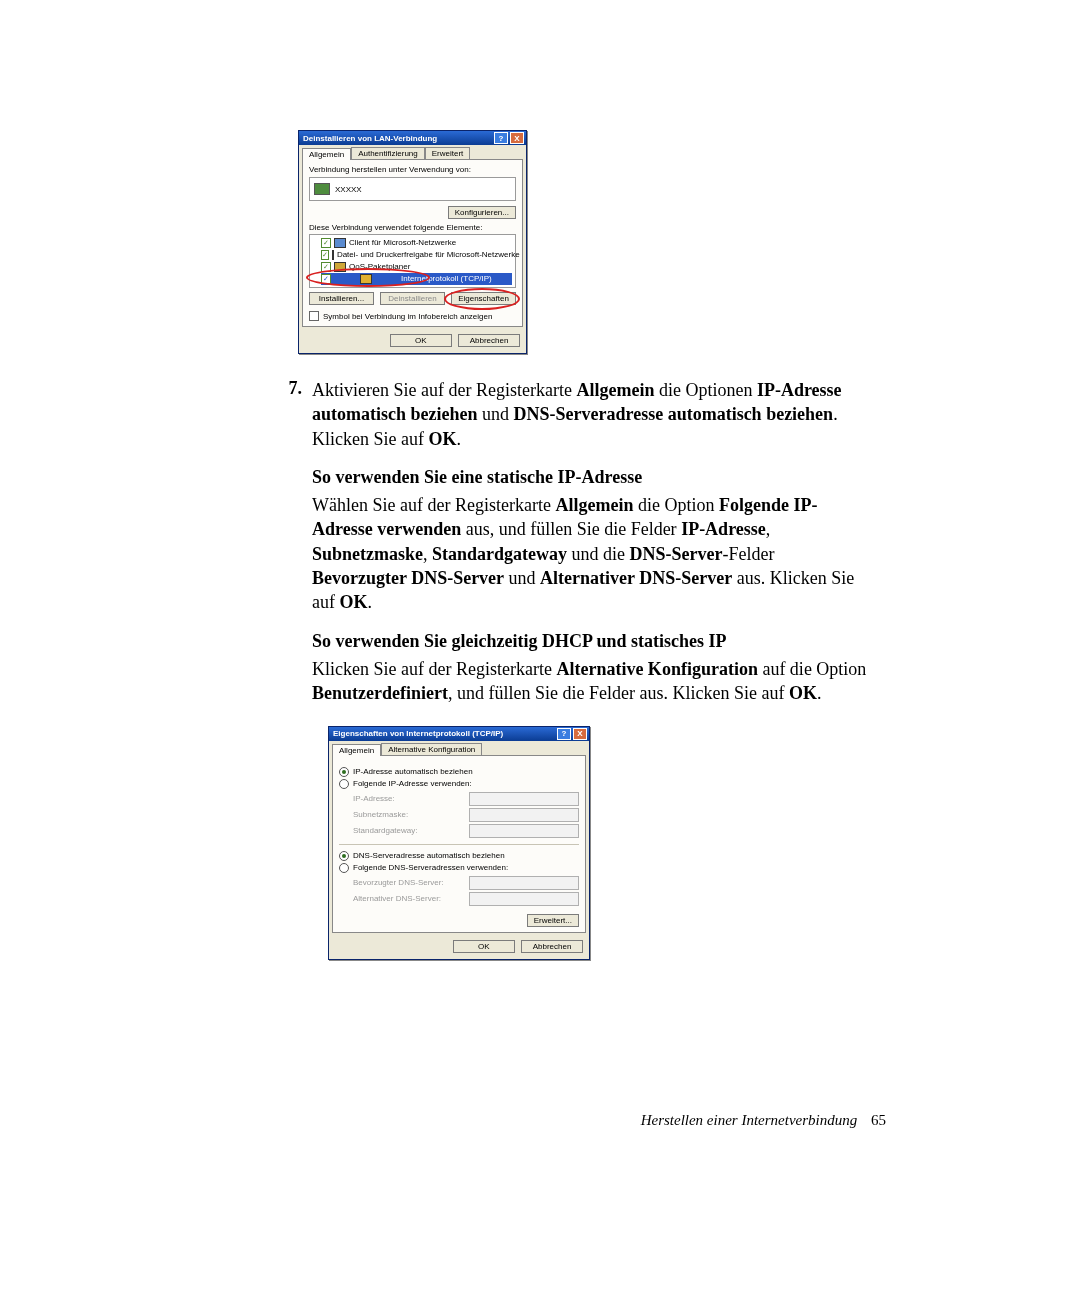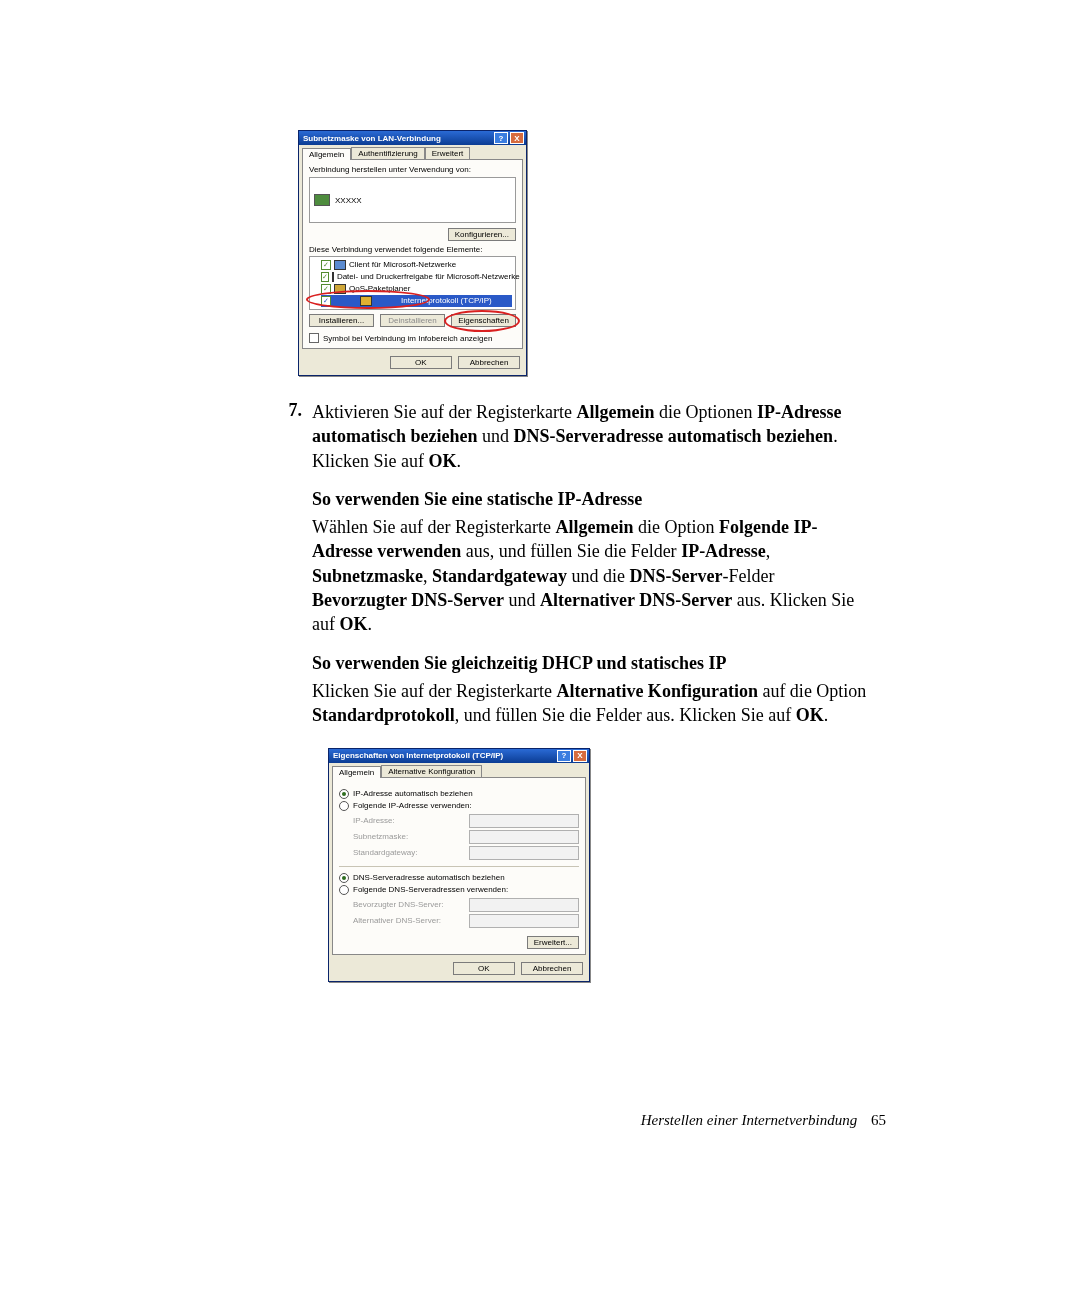--- a/index.html
+++ b/index.html
@@ -125,21 +125,21 @@
   .btn-row {
     text-align: right;
     padding: 4px 6px 6px 0;
   }
   .btn-row .xp-btn { min-width: 48px; margin-left: 4px; }
 
   
   .adapter-box {
     border: 1px solid #9a9a9a;
     background: #fff;
-    padding: 16px 4px;
+    padding: 5px 4px;
     display: flex;
     align-items: center;
     gap: 5px;
     margin: 3px 0 5px 0;
   }
   .nic-icon {
     width: 14px; height: 10px;
     background: #4e8c3e;
     border: 1px solid #555;
   }
@@ -219,21 +219,21 @@
   }
   .hr { border:none; border-top:1px solid #c8c4b5; margin: 6px 0; }
 </style>
 </head>
 <body>
 
 <div class="page">
 
   <div class="win-dialog">
     <div class="titlebar">
-      <span class="title-text">Subnetzmaske von LAN-Verbindung</span>
+      <span class="title-text">Deinstallieren von LAN-Verbindung</span>
       <span class="tbtn help">?</span>
       <span class="tbtn">X</span>
     </div>
     <div class="tabbar">
       <div class="tab active">Allgemein</div>
       <div class="tab">Authentifizierung</div>
       <div class="tab">Erweitert</div>
     </div>
     <div class="tabpanel">
       <div>Verbindung herstellen unter Verwendung von:</div>
@@ -291,21 +291,21 @@
           <span>Aktivieren Sie auf der Registerkarte </span><span class="bold">Allgemein</span><span> die Optionen </span><span class="bold">IP-Adresse automatisch beziehen</span><span> und </span><span class="bold">DNS-Serveradresse automatisch beziehen</span><span>. Klicken Sie auf </span><span class="bold">OK</span><span>.</span>
         </p>
 
         <div class="section-heading">So verwenden Sie eine statische IP-Adresse</div>
         <p>
           <span>Wählen Sie auf der Registerkarte </span><span class="bold">Allgemein</span><span> die Option </span><span class="bold">Folgende IP-Adresse verwenden</span><span> aus, und füllen Sie die Felder </span><span class="bold">IP-Adresse</span><span>, </span><span class="bold">Subnetzmaske</span><span>, </span><span class="bold">Standardgateway</span><span> und die </span><span class="bold">DNS-Server</span><span>-Felder </span><span class="bold">Bevorzugter DNS-Server</span><span> und </span><span class="bold">Alternativer DNS-Server</span><span> aus. Klicken Sie auf </span><span class="bold">OK</span><span>.</span>
         </p>
 
         <div class="section-heading">So verwenden Sie gleichzeitig DHCP und statisches IP</div>
         <p>
-          <span>Klicken Sie auf der Registerkarte </span><span class="bold">Alternative Konfiguration</span><span> auf die Option </span><span class="bold">Standardprotokoll</span><span>, und füllen Sie die Felder aus. Klicken Sie auf </span><span class="bold">OK</span><span>.</span>
+          <span>Klicken Sie auf der Registerkarte </span><span class="bold">Alternative Konfiguration</span><span> auf die Option </span><span class="bold">Benutzerdefiniert</span><span>, und füllen Sie die Felder aus. Klicken Sie auf </span><span class="bold">OK</span><span>.</span>
         </p>
       </div>
     </div>
   </div>
 
   <div class="win-dialog d2" style="margin-left:48px; margin-top:10px;">
     <div class="titlebar">
       <span class="title-text">Eigenschaften von Internetprotokoll (TCP/IP)</span>
       <span class="tbtn help">?</span>
       <span class="tbtn">X</span>

